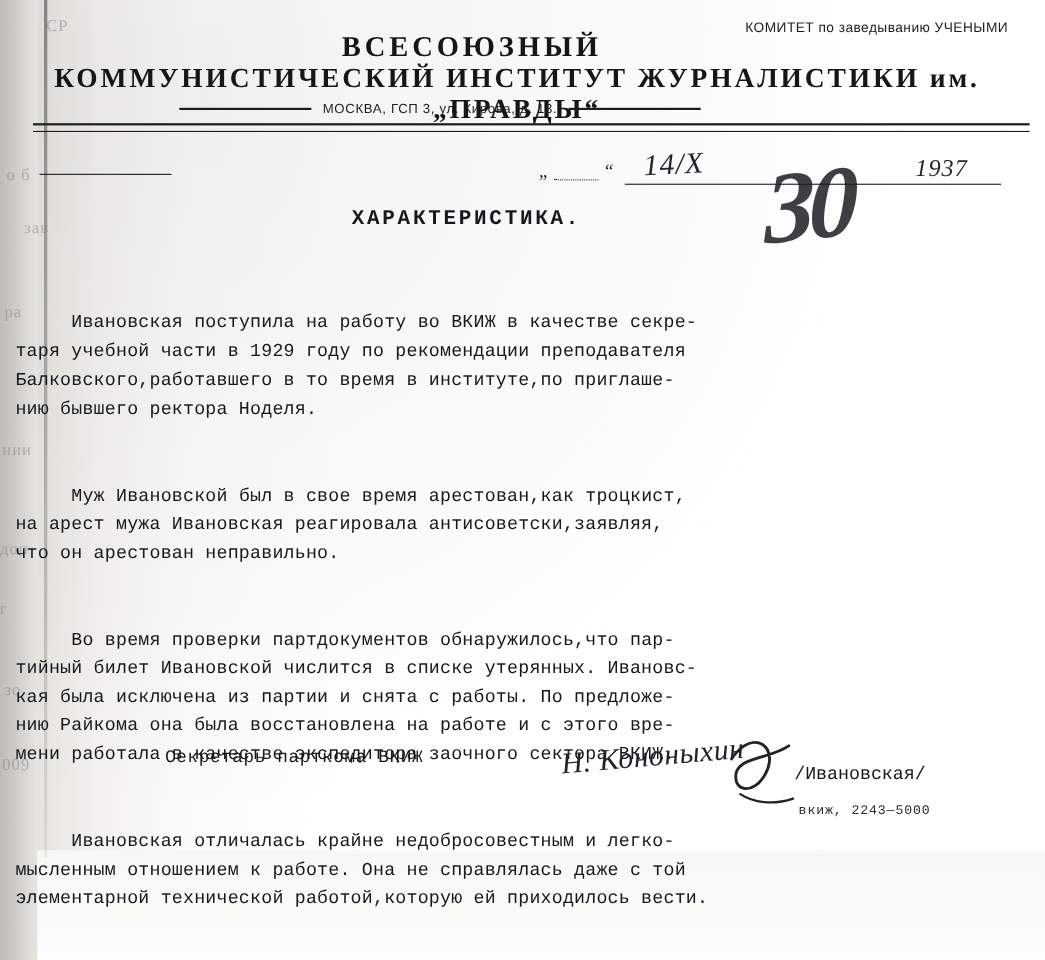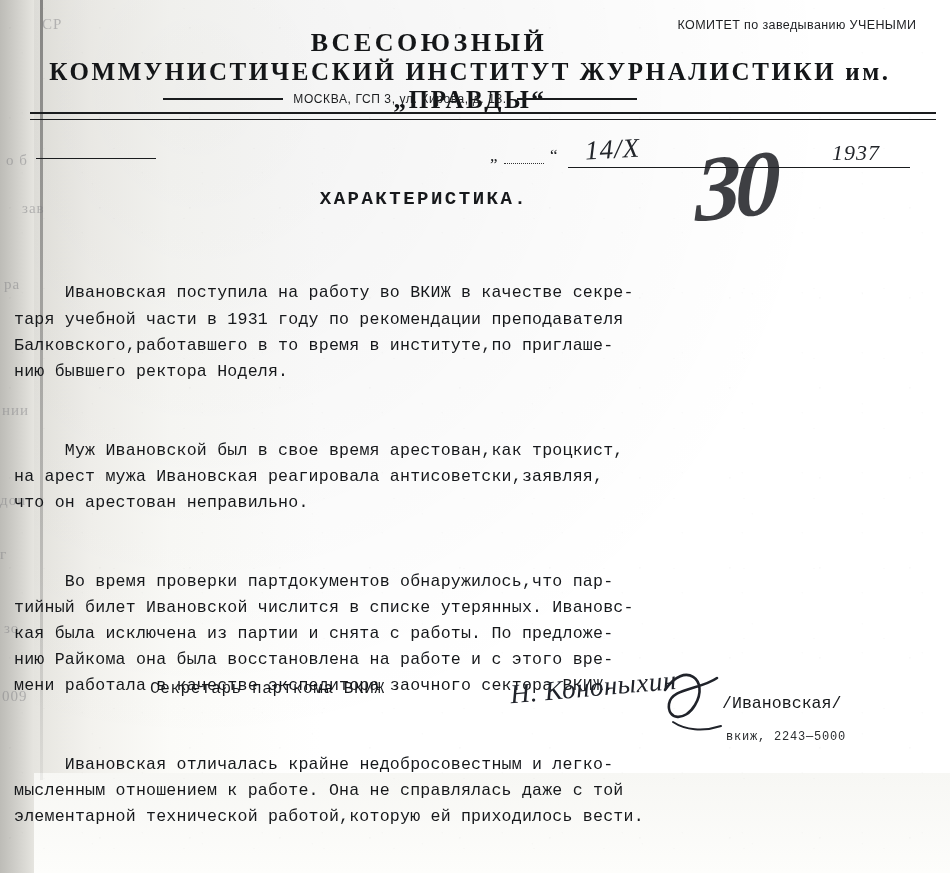--- a/index.html
+++ b/index.html
@@ -327,21 +327,21 @@
     <span id="date-hand">14/X</span>
     <span id="year-hand">1937</span>
   </div>
 
   <div id="big-number">30</div>
 
   <div id="doc-heading">ХАРАКТЕРИСТИКА.</div>
 
   <div id="body">
     <p>     Ивановская поступила на работу во ВКИЖ в качестве секре-
-таря учебной части в 1931 году по рекомендации преподавателя
+таря учебной части в 1929 году по рекомендации преподавателя
 Балковского,работавшего в то время в институте,по приглаше-
 нию бывшего ректора Ноделя.</p>
     <p>     Муж Ивановской был в свое время арестован,как троцкист,
 на арест мужа Ивановская реагировала антисоветски,заявляя,
 что он арестован неправильно.</p>
     <p>     Во время проверки партдокументов обнаружилось,что пар-
 тийный билет Ивановской числится в списке утерянных. Ивановс-
 кая была исключена из партии и снята с работы. По предложе-
 нию Райкома она была восстановлена на работе и с этого вре-
 мени работала в качестве экспедитора заочного сектора ВКИЖ.</p>

